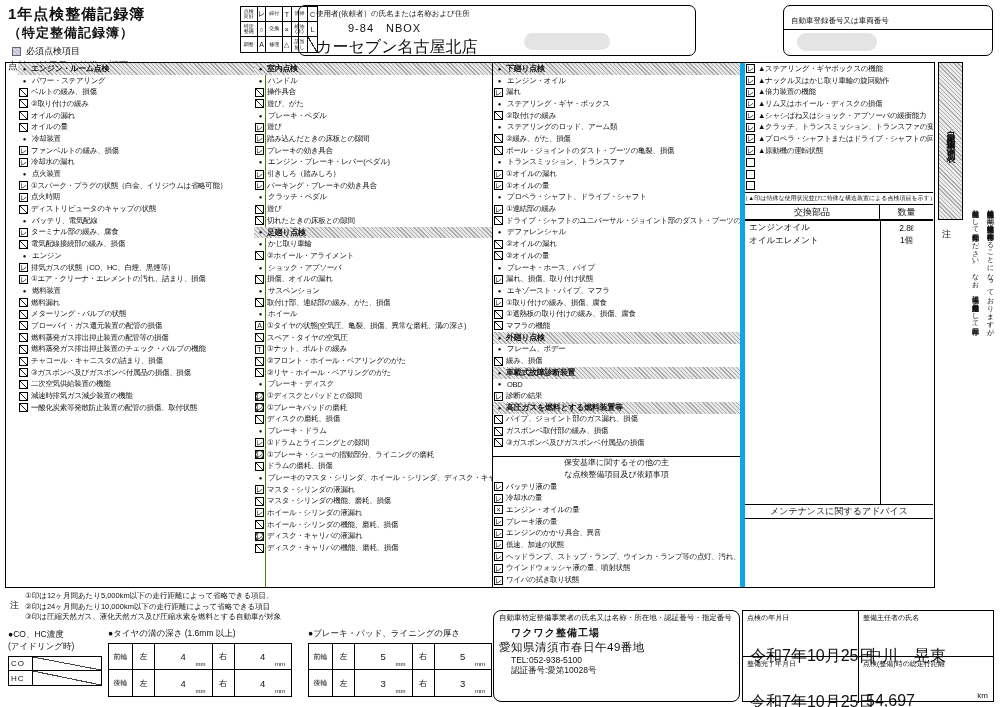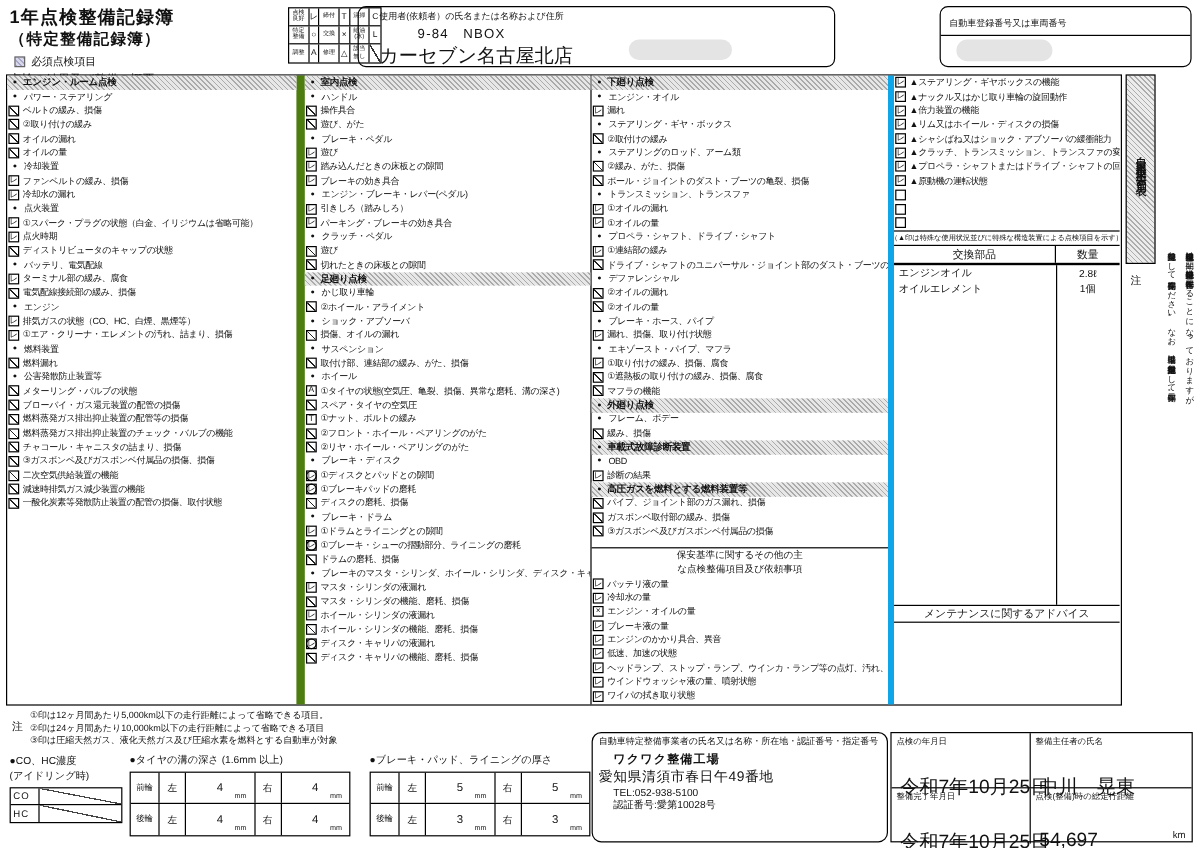--- a/index.html
+++ b/index.html
@@ -28,21 +28,21 @@
 .user-l1{font-size:11px;margin:2px 0 1px 32px;letter-spacing:1px}
 .user-l2{font-size:16px;}
 .reg-box{left:783px;top:5px;width:210px;height:51px;border:1px solid #000;border-radius:7px}
 .reg-top{height:24px;border-bottom:1px solid #000;padding:3px 7px}
 .redact{background:#e4e4e4;border-radius:9px}
 .rd1{left:524px;top:33px;width:86px;height:17px}
 .rd2{left:797px;top:33px;width:80px;height:18px}
 
 .main{left:5px;top:62px;width:930px;height:526px;border:1.5px solid #000}
 .col{position:absolute;top:0;height:100%}
-.c0{left:0;width:248px;border-right:7px solid #4d7c0f}
+.c0{left:12px;width:248px;border-right:1px solid #4d7c0f}
 .c1{left:248px;width:239px;border-right:1px solid #000}
 .c2{left:487px;width:252px;border-right:5px solid #0ea5e9}
 .c3{left:739px;width:188px}
 .row{display:flex;align-items:center;height:11.7px;overflow:hidden}
 .row.b{height:8px;border-bottom:1px solid #000}
 .row.c{height:12px;justify-content:center}
 .row.c .lbl{font-size:8px;letter-spacing:0}
 .row.h{background-color:#e7e7e7;background-image:repeating-linear-gradient(45deg,rgba(110,110,110,.5) 0 1px,transparent 1px 3px)}
 .row.h .lbl{font-weight:bold;font-size:8px}
 .blt{flex:0 0 13px;text-align:center;font-size:6px}
@@ -240,24 +240,20 @@
         <span class="lbl">①エア・クリーナ・エレメントの汚れ、詰まり、損傷</span>
       </div>
       <div class="row s">
         <span class="blt">●</span>
         <span class="lbl">燃料装置</span>
       </div>
       <div class="row i">
         <span class="chk slash"></span>
         <span class="lbl">燃料漏れ</span>
       </div>
-      <div class="row s">
-        <span class="blt">●</span>
-        <span class="lbl">公害発散防止装置等</span>
-      </div>
       <div class="row i">
         <span class="chk slash"></span>
         <span class="lbl">メターリング・バルブの状態</span>
       </div>
       <div class="row i">
         <span class="chk slash"></span>
         <span class="lbl">ブローバイ・ガス還元装置の配管の損傷</span>
       </div>
       <div class="row i">
         <span class="chk slash"></span>

